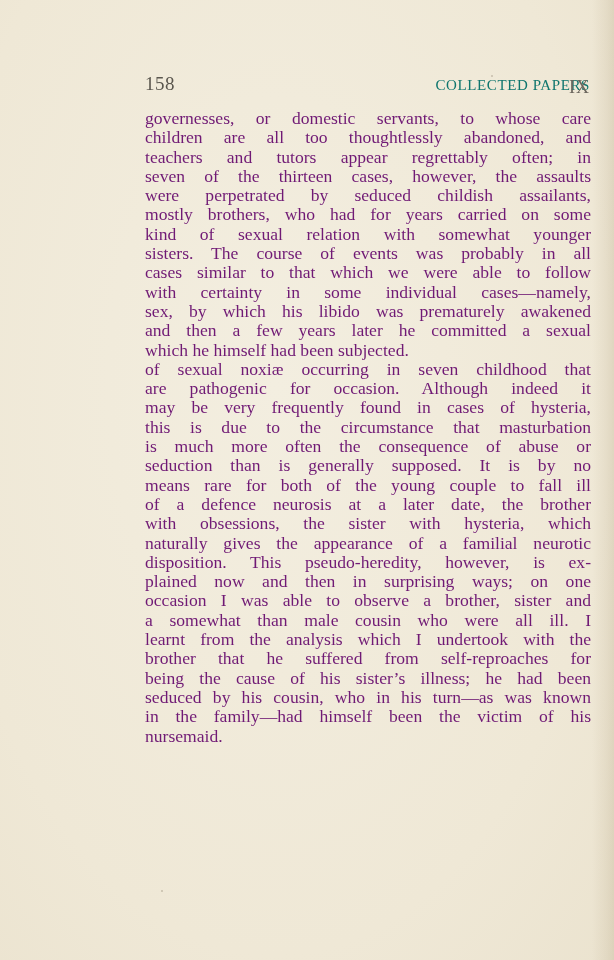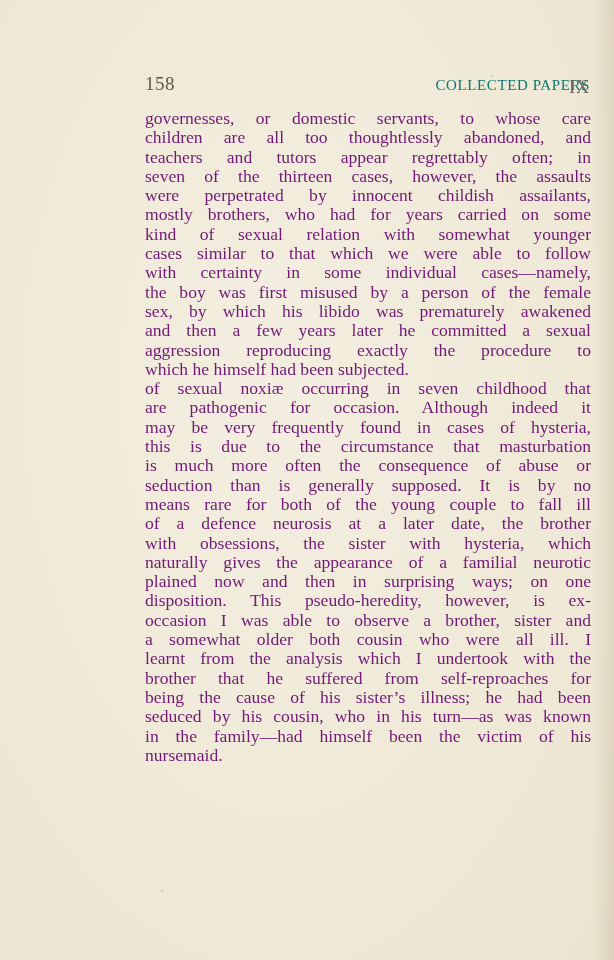--- a/index.html
+++ b/index.html
@@ -98,44 +98,43 @@
     <span class="page-number">158</span>
     <span class="running-title">COLLECTED PAPERS</span>
     <span class="chapter-number">IX</span>
   </div>
 
   <div class="body-text" id="body-text">
       <span class="line">governesses, or domestic servants, to whose care</span>
       <span class="line">children are all too thoughtlessly abandoned, and</span>
       <span class="line">teachers and tutors appear regrettably often; in</span>
       <span class="line">seven of the thirteen cases, however, the assaults</span>
-      <span class="line">were perpetrated by innocent childish assailants,</span>
+      <span class="line">were perpetrated by seduced childish assailants,</span>
       <span class="line">mostly brothers, who had for years carried on some</span>
       <span class="line">kind of sexual relation with somewhat younger</span>
+      <span class="line">sisters. The course of events was probably in all</span>
       <span class="line">cases similar to that which we were able to follow</span>
       <span class="line">with certainty in some individual cases—namely,</span>
-      <span class="line">the boy was first misused by a person of the female</span>
       <span class="line">sex, by which his libido was prematurely awakened</span>
       <span class="line">and then a few years later he committed a sexual</span>
-      <span class="line">aggression reproducing exactly the procedure to</span>
       <span class="line last">which he himself had been subjected.</span>
       <span class="line">of sexual noxiæ occurring in seven childhood that</span>
       <span class="line">are pathogenic for occasion. Although indeed it</span>
       <span class="line">may be very frequently found in cases of hysteria,</span>
       <span class="line">this is due to the circumstance that masturbation</span>
       <span class="line">is much more often the consequence of abuse or</span>
       <span class="line">seduction than is generally supposed. It is by no</span>
       <span class="line">means rare for both of the young couple to fall ill</span>
       <span class="line">of a defence neurosis at a later date, the brother</span>
       <span class="line">with obsessions, the sister with hysteria, which</span>
       <span class="line">naturally gives the appearance of a familial neurotic</span>
+      <span class="line">disposition. This pseudo-heredity, however, is ex-</span>
       <span class="line">plained now and then in surprising ways; on one</span>
-      <span class="line">disposition. This pseudo-heredity, however, is ex-</span>
       <span class="line">occasion I was able to observe a brother, sister and</span>
-      <span class="line">a somewhat older both cousin who were all ill. I</span>
+      <span class="line">a somewhat than male cousin who were all ill. I</span>
       <span class="line">learnt from the analysis which I undertook with the</span>
       <span class="line">brother that he suffered from self-reproaches for</span>
       <span class="line">being the cause of his sister’s illness; he had been</span>
       <span class="line">seduced by his cousin, who in his turn—as was known</span>
       <span class="line">in the family—had himself been the victim of his</span>
       <span class="line last">nursemaid.</span>
     </div>
 
   <span class="speck" style="left:483px; top:75px;"></span>
   <span class="speck" style="left:153px; top:890px;"></span>

